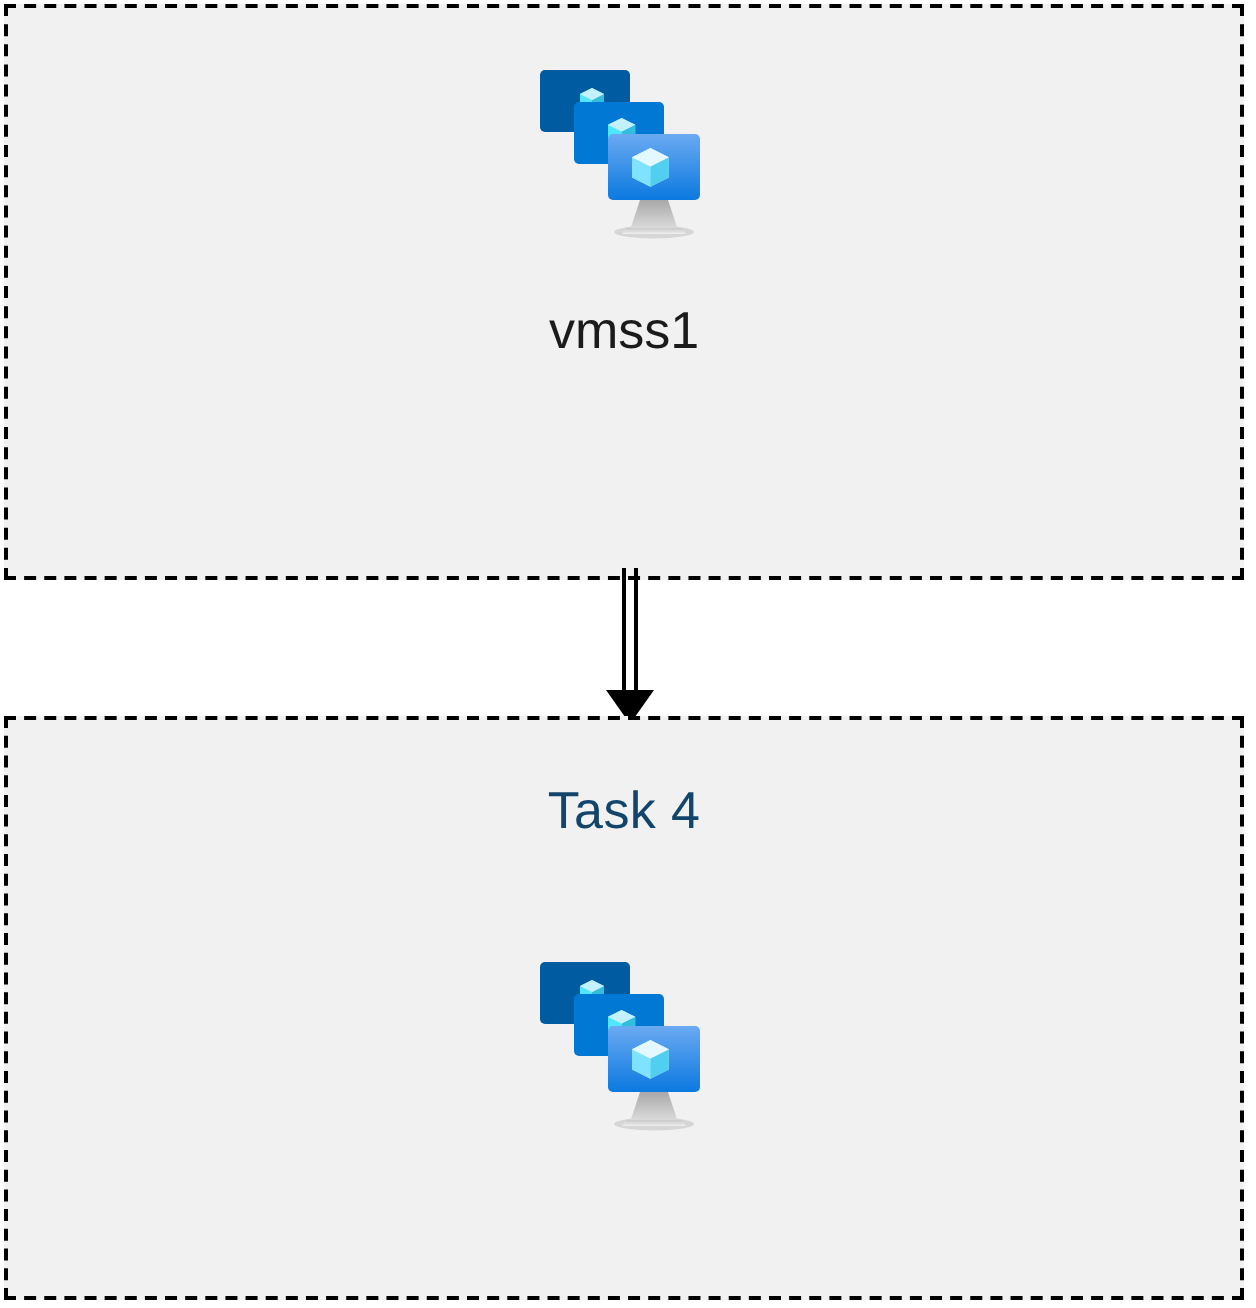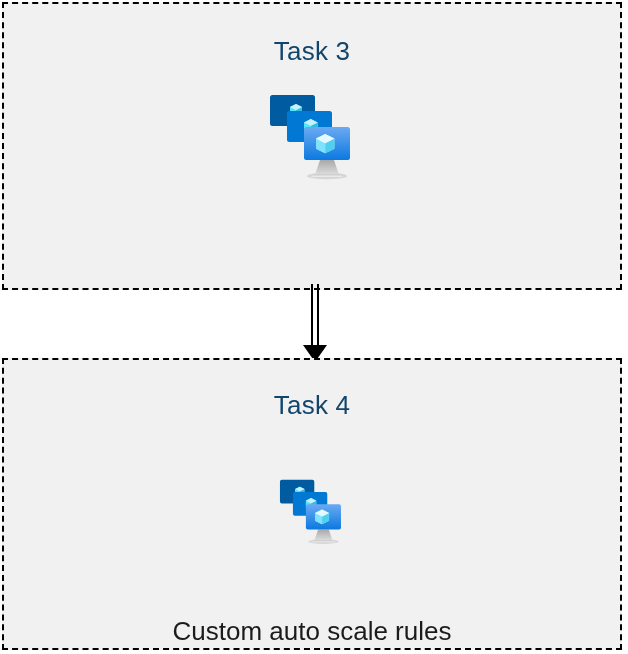--- a/index.html
+++ b/index.html
@@ -93,21 +93,20 @@
     pointer-events: none;
   }
 </style>
 </head>
 <body>
 
 <div class="canvas">
 
   <div class="task-box" id="box-task3">
 
-    <div class="task-title">Task 3</div>
 
     <svg class="vmss-icon" width="110" height="100" viewBox="0 0 110 100" xmlns="http://www.w3.org/2000/svg">
       <defs>
         <linearGradient id="frontScreen3" x1="0" y1="0" x2="0" y2="1">
           <stop offset="0%" stop-color="#6BAAF2"></stop>
           <stop offset="100%" stop-color="#0B79E0"></stop>
         </linearGradient>
         <linearGradient id="standGrad3" x1="0" y1="0" x2="0" y2="1">
           <stop offset="0%" stop-color="#A8A8A8"></stop>
           <stop offset="100%" stop-color="#DEDEDE"></stop>
@@ -144,20 +143,21 @@
 
       <g transform="translate(59,44) scale(0.92)">
         <polygon points="0,5 10,0 20,5 20,16 10,21 0,16" fill="#B9EEFF"></polygon>
         <polygon points="0,5 10,10 10,21 0,16" fill="#7FE3FF"></polygon>
         <polygon points="20,5 10,10 10,21 20,16" fill="#50CFF0"></polygon>
         <polygon points="0,5 10,0 20,5 10,10" fill="#E3F9FF"></polygon>
       </g>
     </svg>
 
     <div class="caption-block">
+      <span class="caption-line">vmss1</span>
     </div>
   </div>
 
   <svg id="connector" viewBox="0 0 46 80" xmlns="http://www.w3.org/2000/svg">
 
     <rect x="19" y="0" width="2" height="62" fill="#000000"></rect>
     <rect x="25" y="0" width="2" height="62" fill="#000000"></rect>
 
     <polygon points="11,61 35,61 23,78" fill="#000000"></polygon>
   </svg>
@@ -204,18 +204,15 @@
 
       <rect x="47" y="37" width="46" height="33" rx="2.5" fill="url(#frontScreen4)"></rect>
       <g transform="translate(59,44) scale(0.92)">
         <polygon points="0,5 10,0 20,5 20,16 10,21 0,16" fill="#B9EEFF"></polygon>
         <polygon points="0,5 10,10 10,21 0,16" fill="#7FE3FF"></polygon>
         <polygon points="20,5 10,10 10,21 20,16" fill="#50CFF0"></polygon>
         <polygon points="0,5 10,0 20,5 10,10" fill="#E3F9FF"></polygon>
       </g>
     </svg>
 
-    <div class="caption-block">
-      <span class="caption-line">Custom auto scale rules</span>
-    </div>
   </div>
 
 </div>
 
 </body></html>

